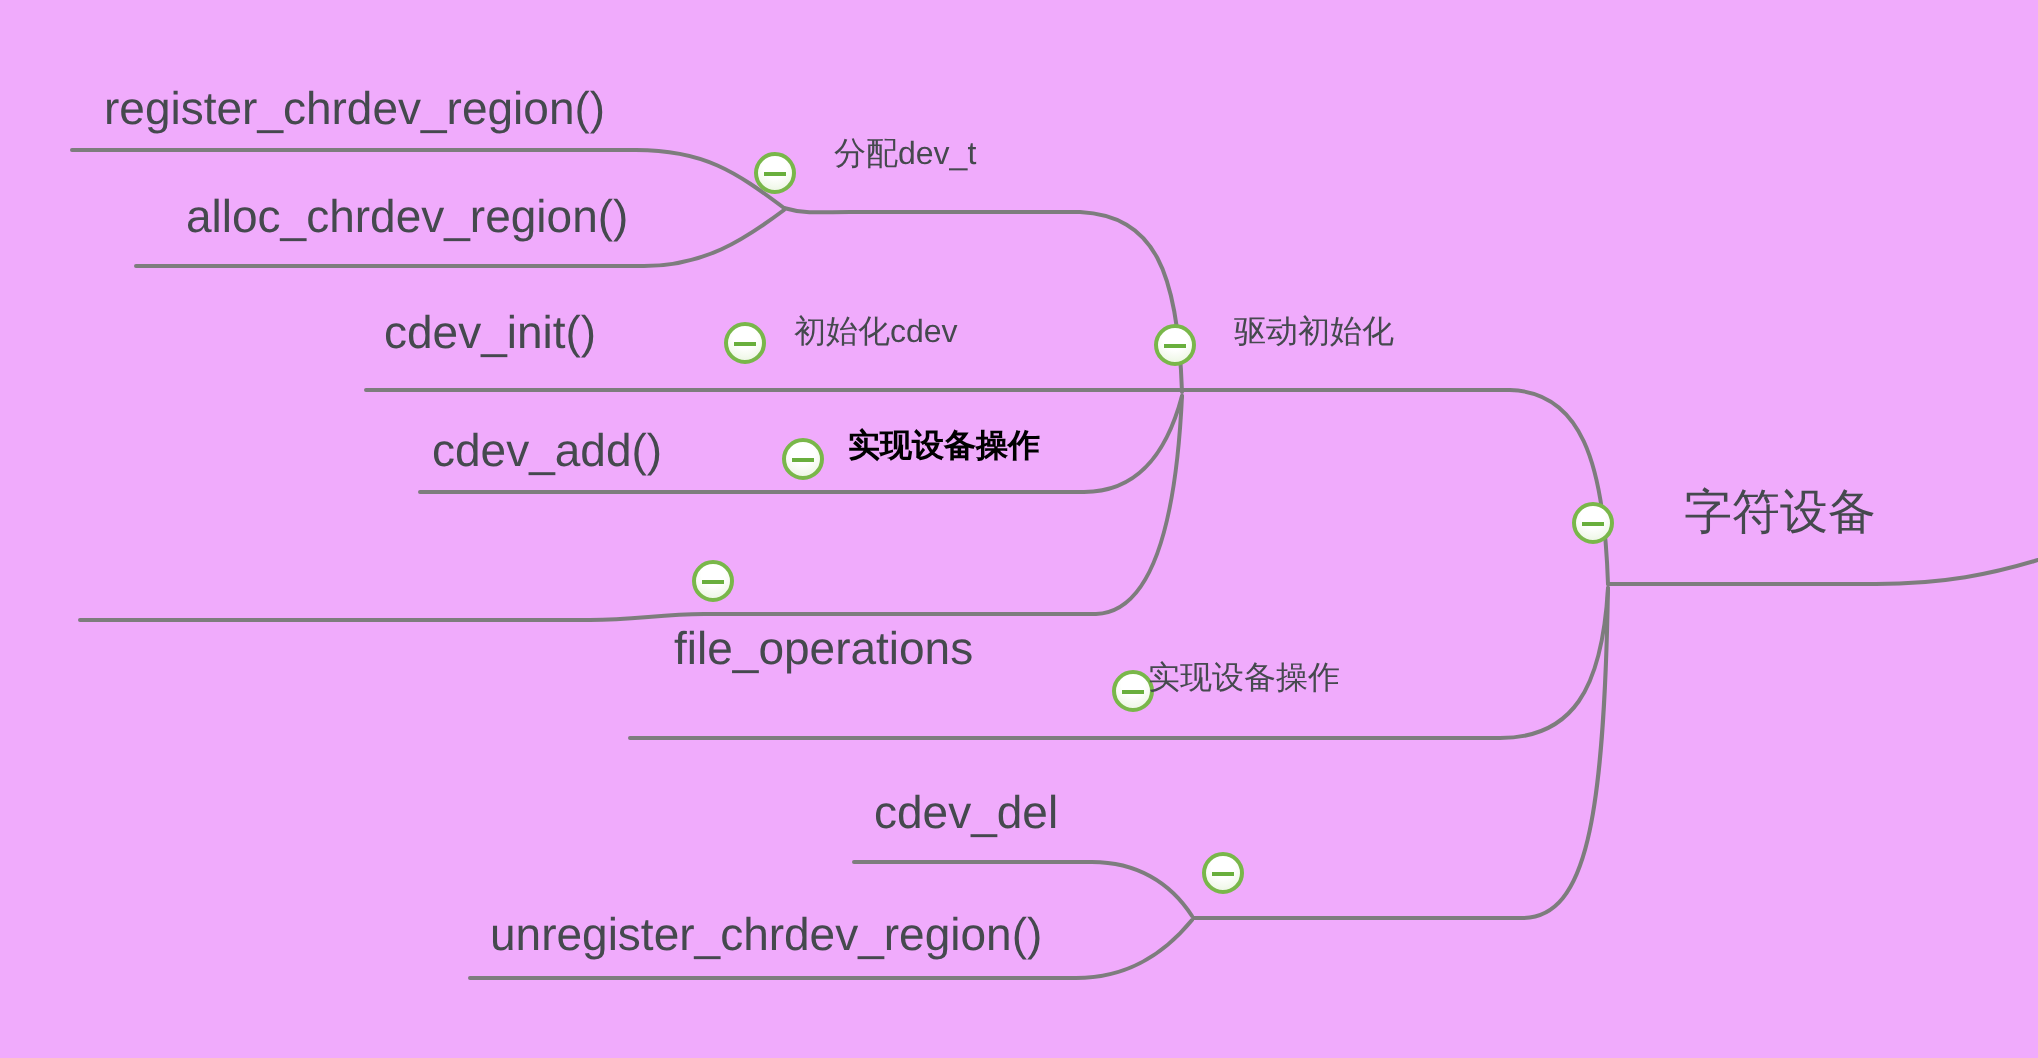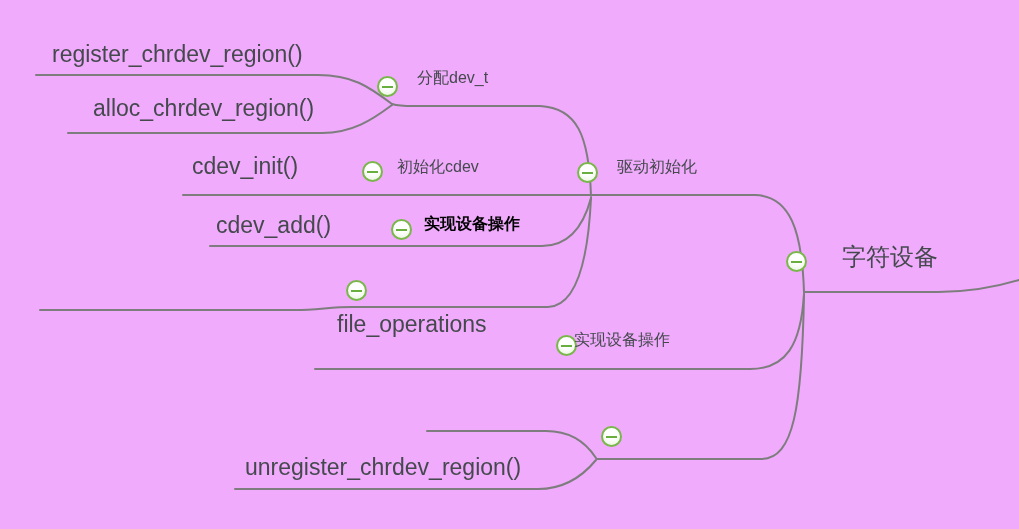--- a/index.html
+++ b/index.html
@@ -109,16 +109,17 @@
   <div class="label" id="lbl-register">register_chrdev_region()</div>
   <div class="label" id="lbl-alloc">alloc_chrdev_region()</div>
   <div class="label cjk" id="lbl-alloc-devt">分配dev_t</div>
   <div class="label" id="lbl-cdev-init">cdev_init()</div>
   <div class="label cjk" id="lbl-init-cdev">初始化cdev</div>
   <div class="label" id="lbl-cdev-add">cdev_add()</div>
   <div class="label cjk emph" id="lbl-reg-cdev">实现设备操作</div>
   <div class="label cjk" id="lbl-driver-init">驱动初始化</div>
   <div class="label" id="lbl-fileops">file_operations</div>
   <div class="label cjk" id="lbl-impl-ops">实现设备操作</div>
+  <div class="label" id="lbl-cdev-del">cdev_del</div>
   <div class="label" id="lbl-unregister">unregister_chrdev_region()</div>
   <div class="label cjk root-label" id="lbl-root">字符设备</div>
 
 </div>
 
 </body></html>

